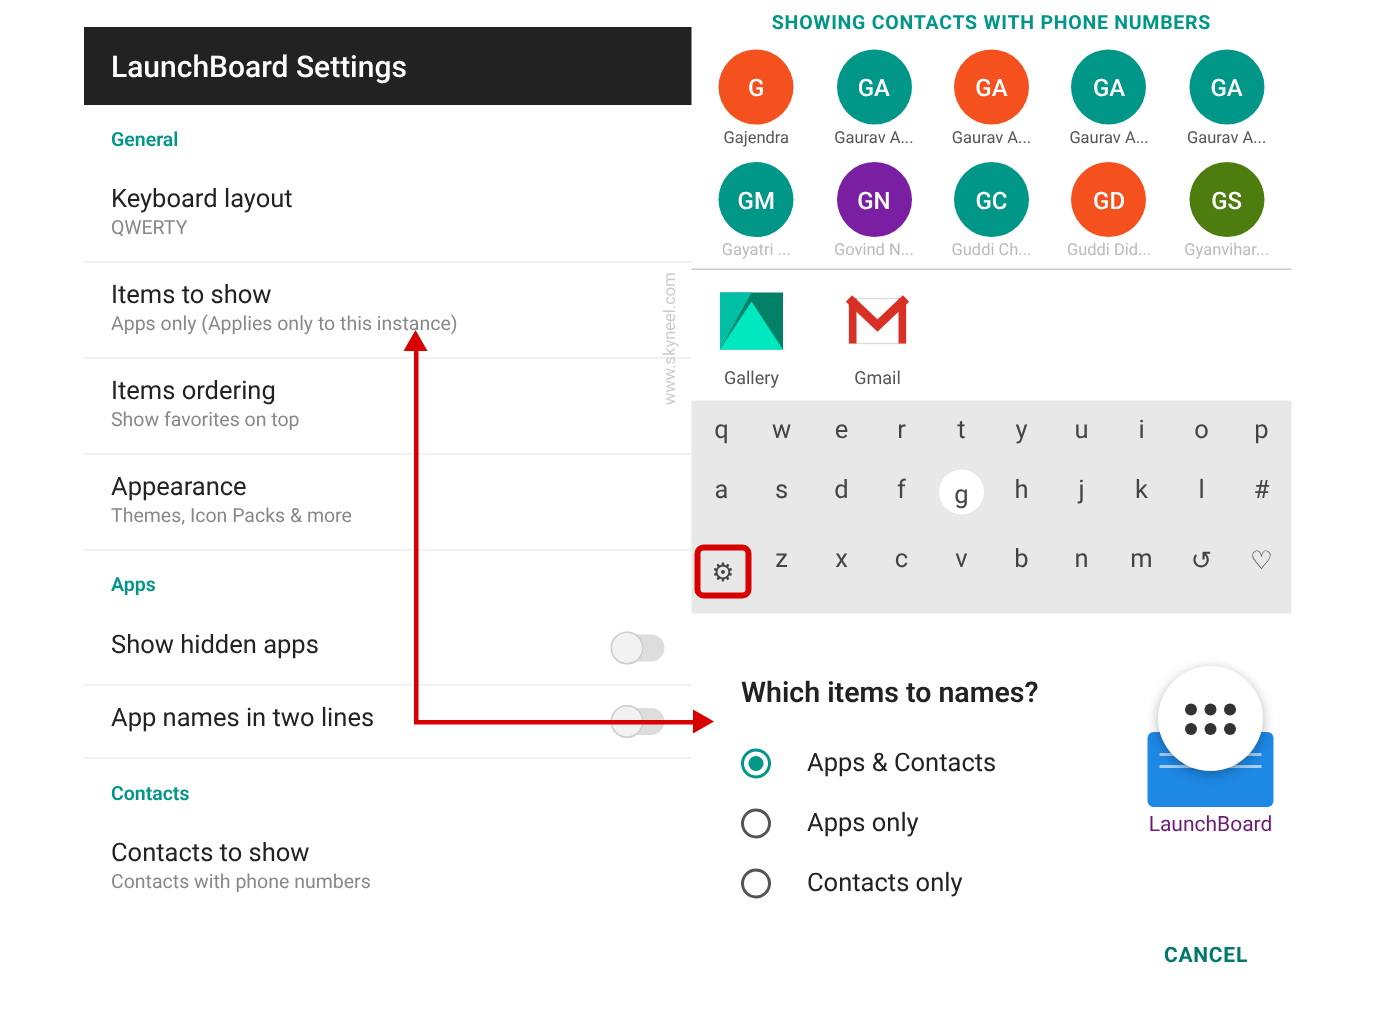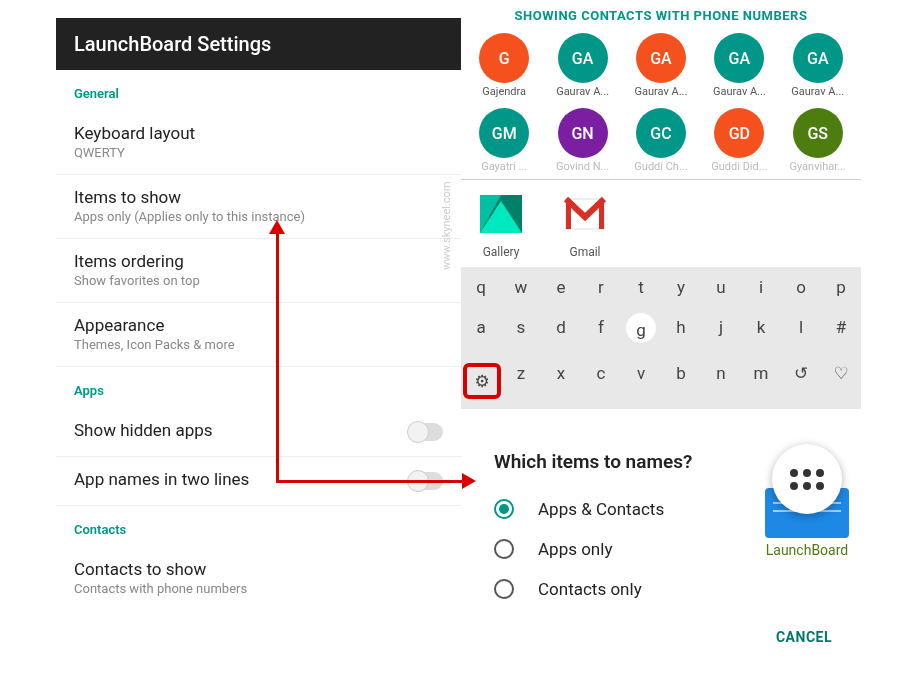--- a/index.html
+++ b/index.html
@@ -37,21 +37,21 @@
   .radio-row { display:flex; align-items:center; padding:10px 14px; gap:24px; }
   .radio { width:20px; height:20px; border:2px solid #555; border-radius:50%; display:flex; align-items:center; justify-content:center; flex-shrink:0; }
   .radio.selected { border-color:#009688; }
   .radio.selected::after { content:""; width:10px; height:10px; background:#009688; border-radius:50%; }
   .radio-label { font-size:17px; color:#222; }
   .cancel { text-align:right; color:#00796B; font-weight:700; font-size:14px; padding:20px 28px 8px; letter-spacing:0.5px; }
   .lb-badge { position:absolute; left:752px; top:444px; text-align:center; width:110px; }
   .lb-circle { width:70px; height:70px; border-radius:50%; background:#fff; box-shadow:0 2px 8px rgba(0,0,0,0.3); display:flex; align-items:center; justify-content:center; margin:0 auto; position:relative; z-index:2; }
   .lb-kb { width:84px; height:50px; background:#1e88e5; border-radius:4px; margin:-26px auto 0; position:relative; z-index:1; }
   .lb-kb::before { content:""; position:absolute; top:8px; left:8px; right:8px; bottom:8px; background:linear-gradient(#1e88e5 6px, rgba(255,255,255,0.6) 6px 8px, #1e88e5 8px 14px, rgba(255,255,255,0.6) 14px 16px, #1e88e5 16px); }
-  .lb-text { font-size:14px; color:#4d7c0f; margin-top:4px; }
+  .lb-text { font-size:14px; color:#701a75; margin-top:4px; }
   .dots { display:grid; grid-template-columns:repeat(3,8px); gap:5px; }
   .dots span { width:8px; height:8px; background:#333; border-radius:50%; }
   .arrow { position:absolute; background:#d90000; }
   .arrow-v { width:3px; left:276px; top:228px; height:252px; }
   .arrow-h { height:3px; left:276px; top:480px; width:188px; }
   .arrow-head-up { position:absolute; left:269px; top:220px; width:0; height:0; border-left:8px solid transparent; border-right:8px solid transparent; border-bottom:14px solid #d90000; }
   .arrow-head-right { position:absolute; left:462px; top:473px; width:0; height:0; border-top:8px solid transparent; border-bottom:8px solid transparent; border-left:14px solid #d90000; }
   .watermark { position:absolute; left:440px; top:270px; transform:rotate(-90deg); transform-origin:left top; font-size:11px; color:#ccc; }
 </style>
 </head>

